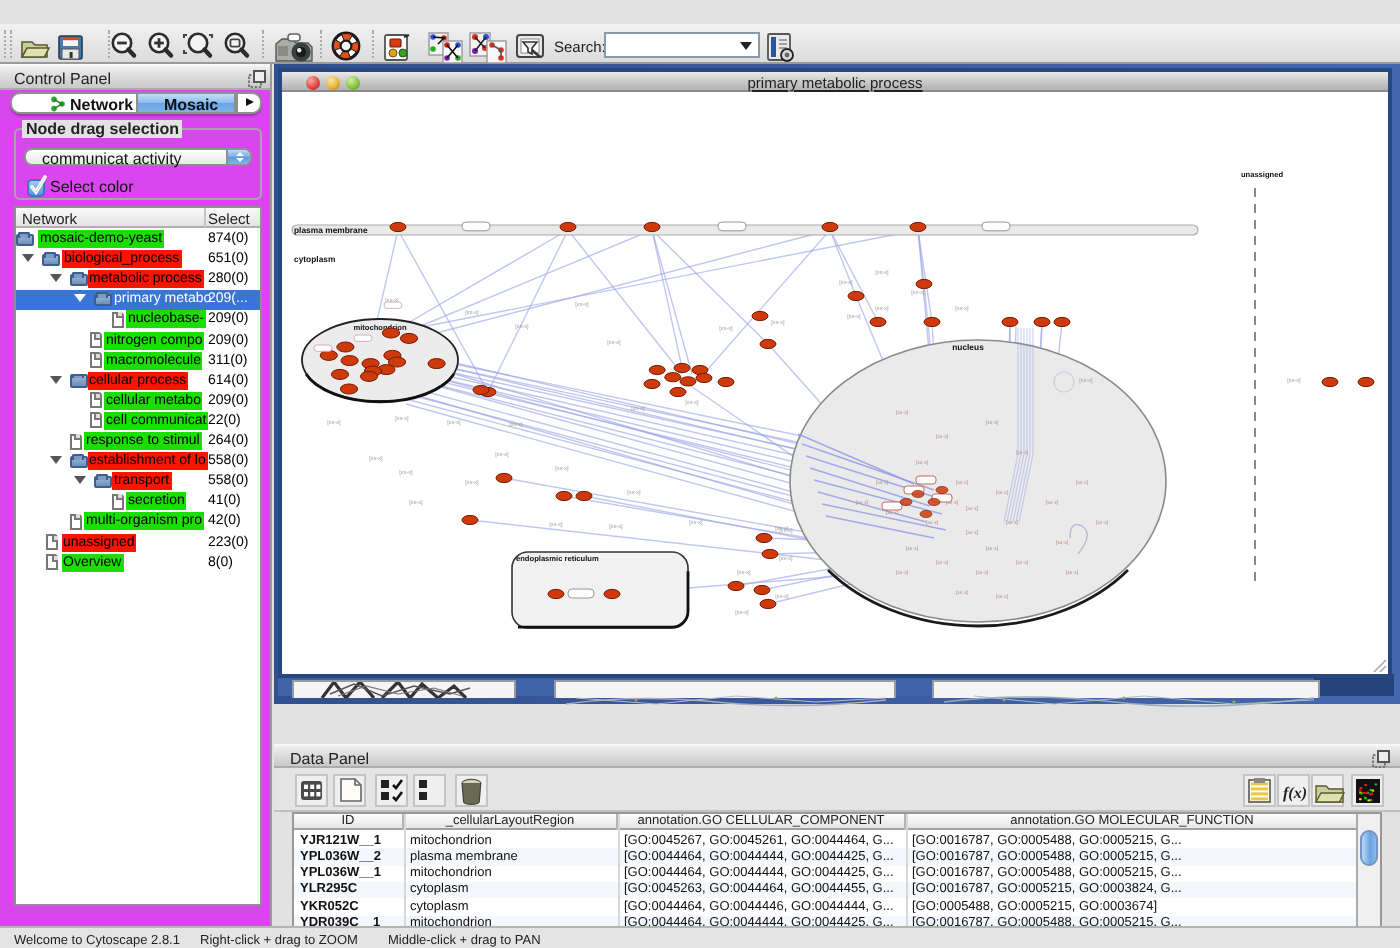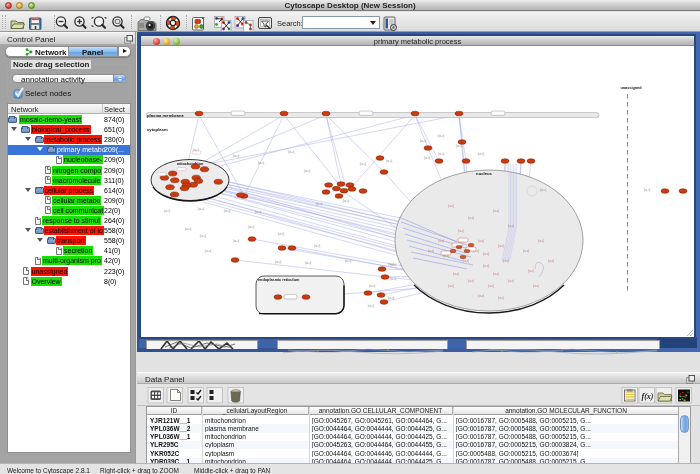--- a/index.html
+++ b/index.html
@@ -14,21 +14,21 @@
 #titlebar .title { width:100%; text-align:center; font-size:8px; font-weight:bold; color:#222; top:1px; left:0; }
 .light { width:7px; height:7px; border-radius:50%; top:2px; }
 
 
 #toolbar { left:0; top:12px; width:700px; height:20px;
   background:linear-gradient(#f2f2f2, #e4e4e4 60%, #dcdcdc);
   border-bottom:1px solid #9a9a9a; }
 .tsep { top:3px; width:1px; height:14px; border-left:1px dotted #aaa; }
 
 
-#cpanel { left:0; top:32px; width:136px; height:431px; background:#a3a3a3; border-right:1px solid #9a9a9a;padding-left:36px; }
+#cpanel { left:0; top:32px; width:136px; height:431px; background:#d946ef; border-right:1px solid #9a9a9a;padding-left:36px; }
 .phead { background:linear-gradient(#f0f0f0, #d9d9d9 55%, #c9c9c9); border-top:1px solid #f8f8f8; border-bottom:1px solid #ababab; }
 #cphead { left:0; top:0; width:135px; height:13px; }
 #cphead span { position:absolute; left:7px; top:2px; font-size:8px; color:#222; }
 
 
 #tabbar { left:5px; top:14px; width:126px; height:11px; background:#fff; border:1px solid #8f8f8f; border-radius:5px; box-shadow:0 1px 1px rgba(0,0,0,.25); }
 #tab-mosaic { left:62px; top:0px; width:50px; height:9px; background:linear-gradient(#c4ddf5,#8cbcec 50%,#69a4e2 51%,#7fb2e8); border-left:1px solid #8f8f8f; border-right:1px solid #8f8f8f; }
 .tabtxt { font-size:8px; font-weight:bold; color:#111; }
 
 
@@ -53,21 +53,21 @@
 .gfold { position:absolute; top:1.5px; width:9px; height:6.5px; background:linear-gradient(#9db5d4,#6d8fba); border:0.5px solid #3e5f8e; border-radius:1px; }
 .gfold:before { content:""; position:absolute; left:0px; top:-1.5px; width:4px; height:1.5px; background:#7d9cc4; border:0.5px solid #3e5f8e; border-bottom:none; border-radius:1px 1px 0 0; }
 .gpage { position:absolute; top:0.5px; width:6px; height:8px; background:#fff; border:0.5px solid #777; border-radius:0 2px 0 0; }
 .gpage:before { content:""; position:absolute; right:-0.5px; top:-0.5px; width:2px; height:2px; background:#ddd; border-left:0.5px solid #777; border-bottom:0.5px solid #777; }
 .selrow { background:#3875d7; color:#fff; }
 
 
 #desktop { left:137px; top:32px; width:563px; height:320px; background:linear-gradient(90deg, #31508f, #4567af); }
 #iwin { left:2px; top:2px; width:557px; height:305px; border:2px solid #26477f; background:#fff; }
 #iwtitle { left:0; top:0; width:553px; height:10px; background:linear-gradient(#e8e8e8, #c9c9c9 55%, #b3b3b3); border-bottom:1px solid #8a8a8a; }
-#iwtitle .title { width:100%; text-align:center; font-size:7.5px; color:#222; top:1px; left:0; }
+#iwtitle .title { width:100%; text-align:center; font-size:7.5px; color:#222; top:1px; left:0;text-decoration:underline; }
 #canvas { left:0; top:11px; width:553px; height:290px; background:#fff; }
 
 
 .peek { top:308px; height:9px; background:#f4f4f4; border:1px solid #9a9a9a; border-bottom:none; }
 
 
 #dpanel { left:137px; top:352px; width:563px; height:111px; background:#e2e2e2;margin-top:20px; }
 #dphead { left:0; top:0; width:563px; height:12px; }
 #dphead span { position:absolute; left:8px; top:2px; font-size:8px; color:#222; }
 #dtoolbar { left:0; top:12px; width:563px; height:22px; background:#e4e4e4; border-bottom:1px solid #c0c0c0; }
@@ -85,26 +85,20 @@
 .btab { position:absolute; top:99px; height:11px; font-size:6.5px; color:#222; text-align:center; border:1px solid #9a9a9a; background:linear-gradient(#fafafa,#e3e3e3); line-height:10px; border-radius:3px; }
 
 
 #statusbar { left:0; top:463px; width:700px; height:11px; background:#e4e4e4; border-top:1px solid #b5b5b5; font-size:6.5px; color:#222; }
 #statusbar span { position:absolute; top:3px; }
 </style>
 </head>
 <body>
 <div id="app">
 
-  <div id="titlebar" class="abs">
-    <div class="light abs" style="left:5px; background:radial-gradient(circle at 35% 30%, #f8a9a4, #e1423a 60%, #9f1f1a); border:0.5px solid #9f2f28;"></div>
-    <div class="light abs" style="left:16px; background:radial-gradient(circle at 35% 30%, #fce6a4, #e9af34 60%, #9a6d12); border:0.5px solid #a5781d;"></div>
-    <div class="light abs" style="left:27.5px; background:radial-gradient(circle at 35% 30%, #d2f0a2, #85c03e 60%, #4a7c17); border:0.5px solid #55821d;"></div>
-    <div class="title abs">Cytoscape Desktop (New Session)</div>
-  </div>
 
   <div id="toolbar" class="abs">
     <svg class="abs" style="left:0;top:0" width="700" height="20" viewBox="0 0 700 20">
       <path d="M11 9 h5 l1.5 1.5 h6 v6 H11 z" fill="#c9cf9a" stroke="#5a5a30" stroke-width="0.8"></path>
       <path d="M11 16.5 l2.5-4.5 h11 l-2.3 4.5 z" fill="#dde3b0" stroke="#5a5a30" stroke-width="0.8"></path>
       <rect x="29.5" y="6" width="11.5" height="11.5" rx="1" fill="#4a7ba6" stroke="#1d3d5c" stroke-width="0.8"></rect>
       <rect x="31.5" y="6.5" width="7.5" height="4.5" fill="#f5f5f5"></rect>
       <rect x="31.5" y="6.5" width="7.5" height="1.6" fill="#e04030"></rect>
       <rect x="31" y="12.5" width="8.5" height="5" fill="#e8e8e2" stroke="#555" stroke-width="0.5"></rect>
       <rect x="34.8" y="14" width="1.5" height="3" fill="#333"></rect>
@@ -191,42 +185,42 @@
       </div>
     <div id="tabbar" class="abs">
       <div id="tab-mosaic" class="abs"></div>
       <svg class="abs" style="left:19px; top:1px;" width="8" height="8" viewBox="0 0 8 8">
           <circle cx="2" cy="1.7" r="1.4" fill="#2faa2f"></circle>
           <circle cx="6" cy="4" r="1.4" fill="#2faa2f"></circle>
           <circle cx="2" cy="6.3" r="1.4" fill="#2faa2f"></circle>
           <path d="M2 1.7 L6 4 L2 6.3" stroke="#1d7a1d" stroke-width="0.7" fill="none"></path>
         </svg>
         <span class="tabtxt abs" style="left:29px; top:1px;">Network</span>
-      <span class="tabtxt abs" style="left:76px; top:1px;">Panel</span>
+      <span class="tabtxt abs" style="left:76px; top:1px;">Mosaic</span>
       <div class="abs" style="left:112px; top:0; width:1px; height:9px; background:#8f8f8f;"></div>
       <div class="abs" style="left:117px; top:2px; width:0; height:0; border-top:2.8px solid transparent; border-bottom:2.8px solid transparent; border-left:4.5px solid #111;"></div>
     </div>
     <div id="gbox" class="abs"></div>
     <div id="gbox-label" class="abs">Node drag selection</div>
     <div id="combo" class="abs">
-        <span>annotation activity</span>
+        <span>communicat activity</span>
         <span class="cap"></span>
       </div>
     <svg class="abs" style="left:13px; top:55px;" width="12" height="12" viewBox="0 0 12 12">
         <rect x="1" y="3" width="8" height="8" rx="2" fill="url(#cbg)" stroke="#4377b4" stroke-width="1"></rect>
         <defs>
           <linearGradient id="cbg" x1="0" y1="0" x2="0" y2="1">
             <stop offset="0" stop-color="#a6ccf2"></stop>
             <stop offset="1" stop-color="#4f93dd"></stop>
           </linearGradient>
         </defs>
         <path d="M3 6.5 L5 9 L9.5 1.5" fill="none" stroke="#fff" stroke-width="1.8" stroke-linecap="round"></path>
         <path d="M3 6.5 L5 9 L9.5 1.5" fill="none" stroke="#456" stroke-width="0.4" opacity="0.3"></path>
       </svg>
-    <div id="checkbox-label" class="abs">Select nodes</div>
+    <div id="checkbox-label" class="abs">Select color</div>
     <div id="tree" class="abs">
       <div id="treehead" class="abs">
           <span class="c1">Network</span>
           <span class="c2">Select</span>
         </div>
       <div class="abs" style="left:94px; top:0; width:1px; height:10px; background:#c5c5c5;"></div>
       <div class="trow" style="top:11.0px">
           <div class="gfold" style="left:0px"></div>
           <span class="hl" style="left:11px; background:#1ade00;">mosaic-demo-yeast</span>
           <span class="num">874(0)</span>

